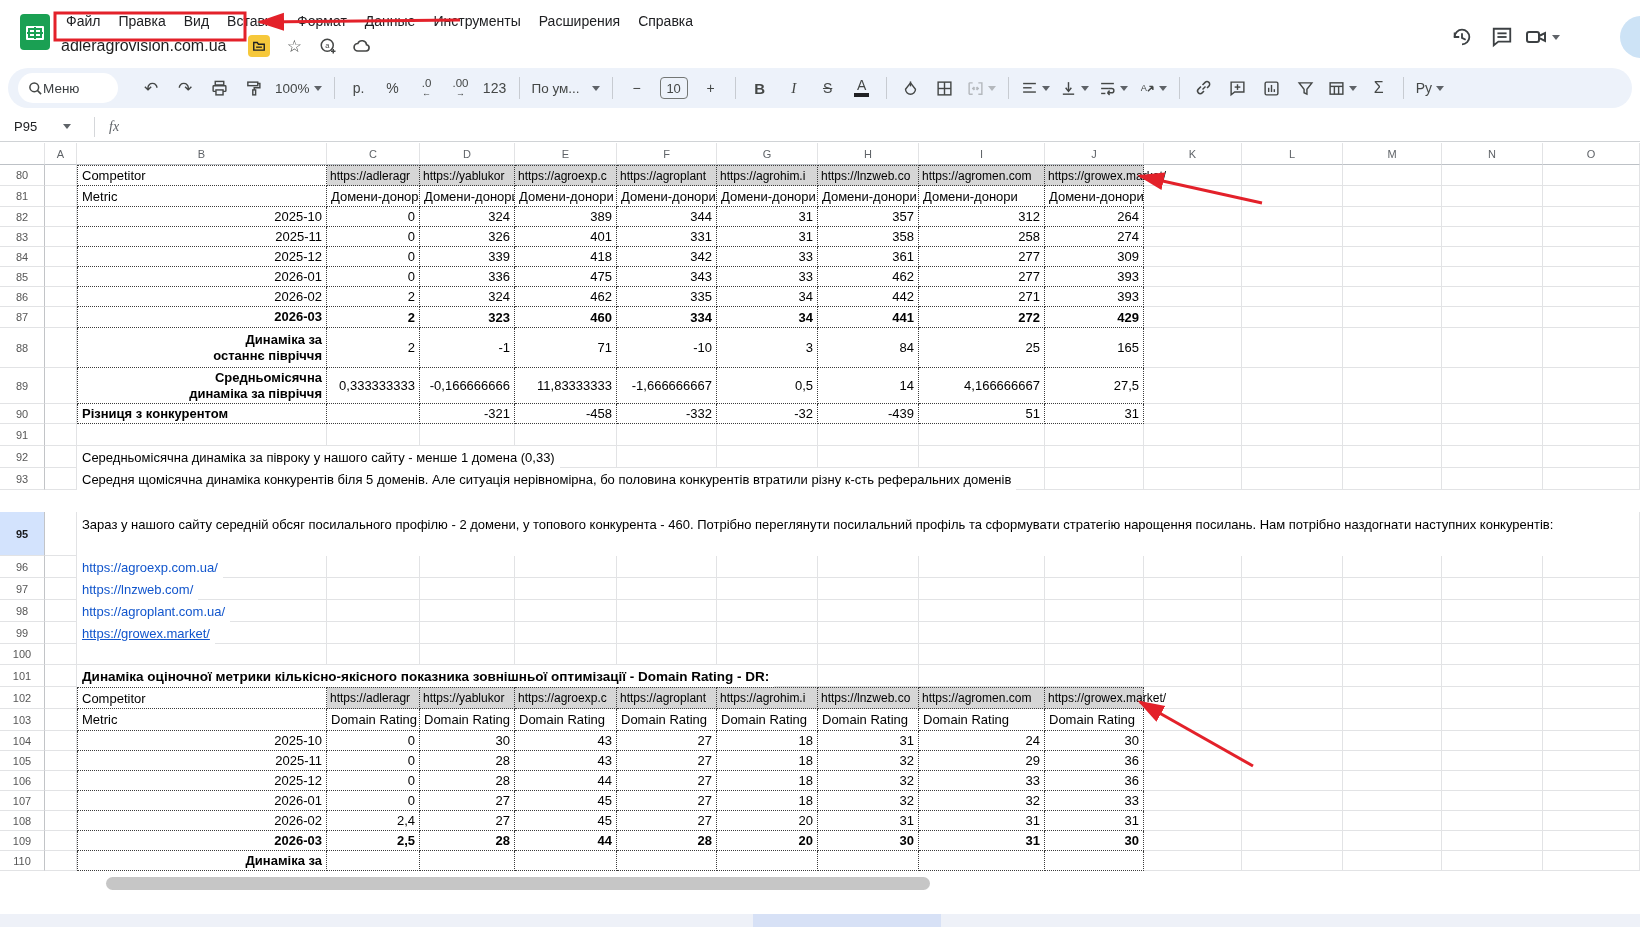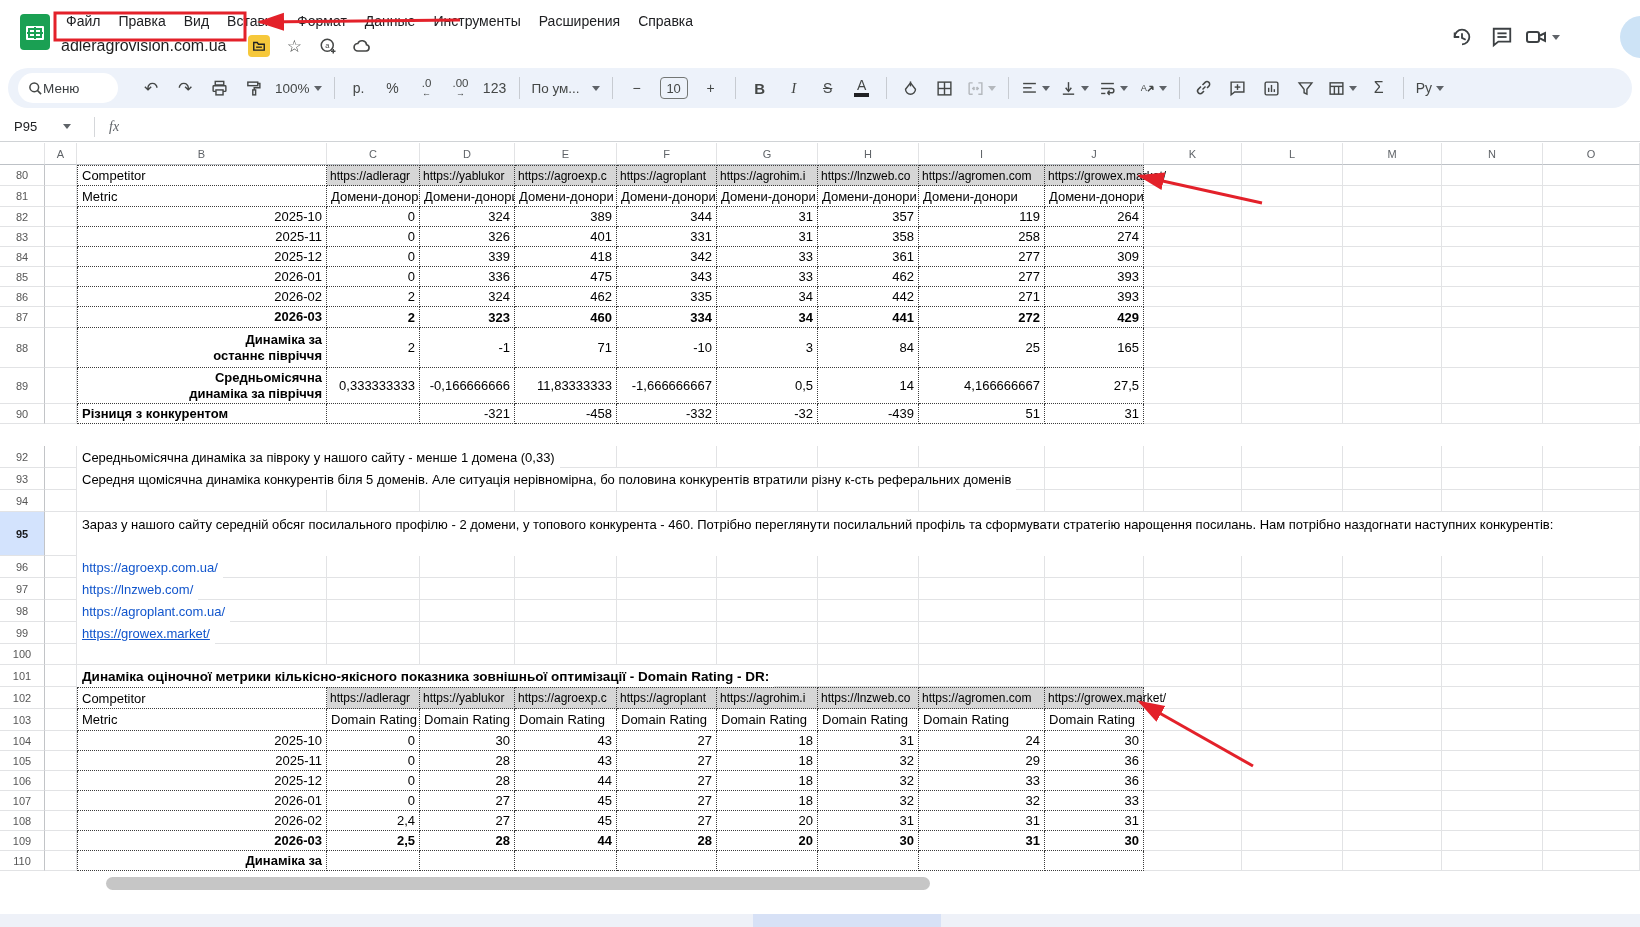--- a/index.html
+++ b/index.html
@@ -462,21 +462,21 @@
       <div class="tcell num" style="left: 617px; width: 100px;">
         <span>344</span>
       </div>
       <div class="tcell num" style="left: 717px; width: 101px;">
         <span>31</span>
       </div>
       <div class="tcell num" style="left: 818px; width: 101px;">
         <span>357</span>
       </div>
       <div class="tcell num" style="left: 919px; width: 126px;">
-        <span>119</span>
+        <span>312</span>
       </div>
       <div class="tcell num" style="left: 1045px; width: 99px;">
         <span>264</span>
       </div>
     </div>
     <div class="srow" style="top: 84px; height: 20px;">
       <div class="gcell" style="left: 45px; width: 32px;"></div>
       <div class="gcell" style="left: 77px; width: 250px;"></div>
       <div class="gcell" style="left: 327px; width: 93px;"></div>
       <div class="gcell" style="left: 420px; width: 95px;"></div>
@@ -816,20 +816,38 @@
       <div class="tcell num" style="left: 818px; width: 101px;">
         <span>-439</span>
       </div>
       <div class="tcell num" style="left: 919px; width: 126px;">
         <span>51</span>
       </div>
       <div class="tcell num" style="left: 1045px; width: 99px;">
         <span>31</span>
       </div>
     </div>
+    <div class="srow" style="top: 281px; height: 22px;">
+      <div class="gcell" style="left: 45px; width: 32px;"></div>
+      <div class="gcell" style="left: 77px; width: 250px;"></div>
+      <div class="gcell" style="left: 327px; width: 93px;"></div>
+      <div class="gcell" style="left: 420px; width: 95px;"></div>
+      <div class="gcell" style="left: 515px; width: 102px;"></div>
+      <div class="gcell" style="left: 617px; width: 100px;"></div>
+      <div class="gcell" style="left: 717px; width: 101px;"></div>
+      <div class="gcell" style="left: 818px; width: 101px;"></div>
+      <div class="gcell" style="left: 919px; width: 126px;"></div>
+      <div class="gcell" style="left: 1045px; width: 99px;"></div>
+      <div class="gcell" style="left: 1144px; width: 98px;"></div>
+      <div class="gcell" style="left: 1242px; width: 101px;"></div>
+      <div class="gcell" style="left: 1343px; width: 99px;"></div>
+      <div class="gcell" style="left: 1442px; width: 101px;"></div>
+      <div class="gcell" style="left: 1543px; width: 97px;"></div>
+      <div class="rowhead">91</div>
+    </div>
     <div class="srow" style="top: 303px; height: 22px;">
       <div class="gcell" style="left: 45px; width: 32px;"></div>
       <div class="gcell" style="left: 77px; width: 250px;"></div>
       <div class="gcell" style="left: 327px; width: 93px;"></div>
       <div class="gcell" style="left: 420px; width: 95px;"></div>
       <div class="gcell" style="left: 515px; width: 102px;"></div>
       <div class="gcell" style="left: 617px; width: 100px;"></div>
       <div class="gcell" style="left: 717px; width: 101px;"></div>
       <div class="gcell" style="left: 818px; width: 101px;"></div>
       <div class="gcell" style="left: 919px; width: 126px;"></div>
@@ -853,38 +871,20 @@
       <div class="gcell" style="left: 818px; width: 101px;"></div>
       <div class="gcell" style="left: 919px; width: 126px;"></div>
       <div class="gcell" style="left: 1045px; width: 99px;"></div>
       <div class="gcell" style="left: 1144px; width: 98px;"></div>
       <div class="gcell" style="left: 1242px; width: 101px;"></div>
       <div class="gcell" style="left: 1343px; width: 99px;"></div>
       <div class="gcell" style="left: 1442px; width: 101px;"></div>
       <div class="gcell" style="left: 1543px; width: 97px;"></div>
       <div class="rowhead">93</div>
       <div class="freetext">Середня щомісячна динаміка конкурентів біля 5 доменів. Але ситуація нерівномірна, бо половина конкурентів втратили різну к-сть реферальних доменів</div>
-    </div>
-    <div class="srow" style="top: 347px; height: 22px;">
-      <div class="gcell" style="left: 45px; width: 32px;"></div>
-      <div class="gcell" style="left: 77px; width: 250px;"></div>
-      <div class="gcell" style="left: 327px; width: 93px;"></div>
-      <div class="gcell" style="left: 420px; width: 95px;"></div>
-      <div class="gcell" style="left: 515px; width: 102px;"></div>
-      <div class="gcell" style="left: 617px; width: 100px;"></div>
-      <div class="gcell" style="left: 717px; width: 101px;"></div>
-      <div class="gcell" style="left: 818px; width: 101px;"></div>
-      <div class="gcell" style="left: 919px; width: 126px;"></div>
-      <div class="gcell" style="left: 1045px; width: 99px;"></div>
-      <div class="gcell" style="left: 1144px; width: 98px;"></div>
-      <div class="gcell" style="left: 1242px; width: 101px;"></div>
-      <div class="gcell" style="left: 1343px; width: 99px;"></div>
-      <div class="gcell" style="left: 1442px; width: 101px;"></div>
-      <div class="gcell" style="left: 1543px; width: 97px;"></div>
-      <div class="rowhead">94</div>
     </div>
     <div class="srow" style="top: 369px; height: 44px;">
       <div class="gcell" style="left: 45px; width: 32px;"></div>
       <div class="gcell" style="left: 77px; width: 250px;"></div>
       <div class="gcell" style="left: 327px; width: 93px;"></div>
       <div class="gcell" style="left: 420px; width: 95px;"></div>
       <div class="gcell" style="left: 515px; width: 102px;"></div>
       <div class="gcell" style="left: 617px; width: 100px;"></div>
       <div class="gcell" style="left: 717px; width: 101px;"></div>
       <div class="gcell" style="left: 818px; width: 101px;"></div>

